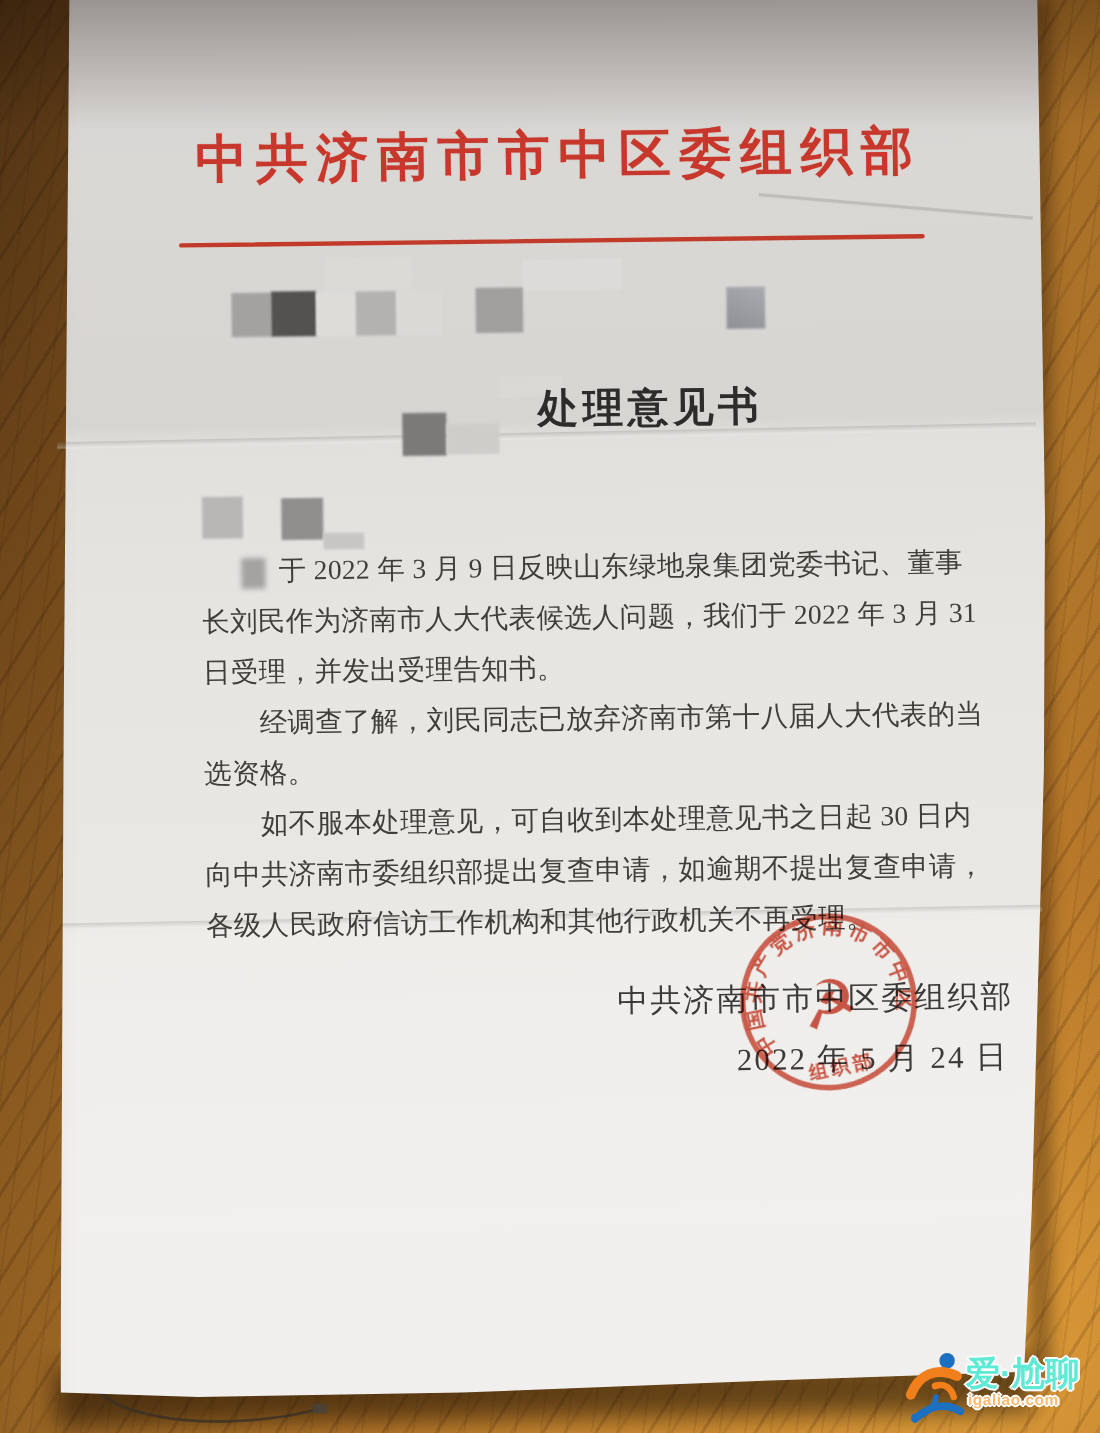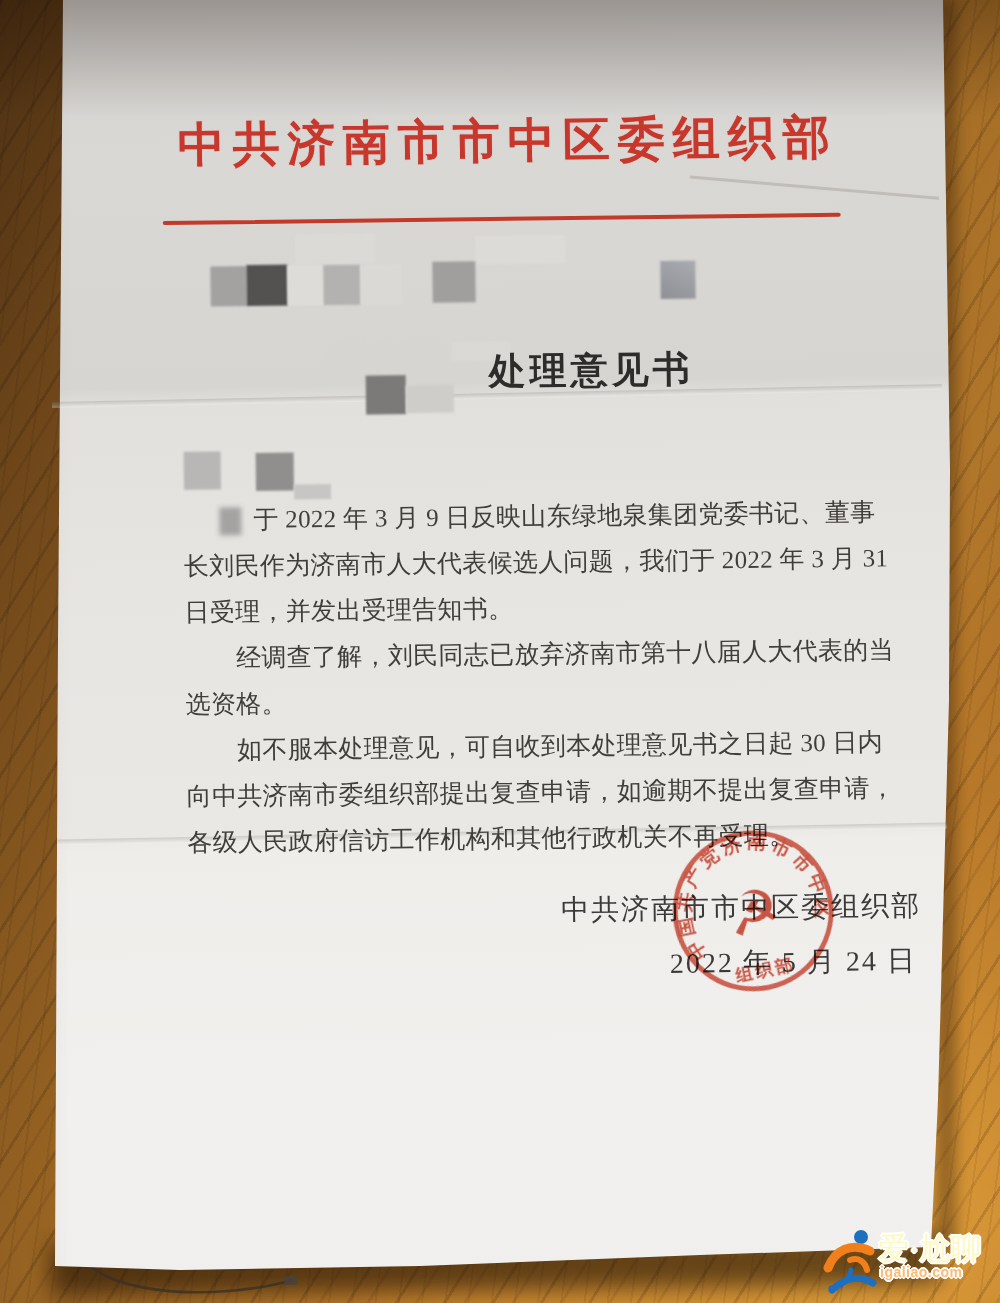--- a/index.html
+++ b/index.html
@@ -60,21 +60,21 @@
         opacity:.88;mix-blend-mode:multiply;filter:blur(.3px);}
   
   .wire{position:absolute;left:78px;top:1258px;z-index:2;}
   
   .vignette{position:absolute;inset:0;z-index:5;pointer-events:none;
     background:
       linear-gradient(180deg, rgba(25,12,4,.30), rgba(0,0,0,0) 9%),
       radial-gradient(125% 120% at 50% 44%, rgba(0,0,0,0) 58%, rgba(22,11,3,.22) 100%);}
   
   .watermark{position:absolute;left:820px;top:1226px;width:180px;height:77px;z-index:6;font-family:"Liberation Sans","DejaVu Sans",sans-serif;}
-  .wm-brand{position:absolute;left:58px;top:2px;font-size:31px;font-weight:400;color:#fef9c3;white-space:nowrap;
+  .wm-brand{position:absolute;left:58px;top:2px;font-size:31px;font-weight:700;color:#5eead4;white-space:nowrap;
     text-shadow:-2px 0 #fff,2px 0 #fff,0 -2px #fff,0 2px #fff,-1px -1px #fff,1px 1px #fff,1px -1px #fff,-1px 1px #fff;}
   .wm-site{position:absolute;left:60px;top:38px;font-size:14px;font-weight:700;letter-spacing:.5px;color:#fdba74;white-space:nowrap;
     text-shadow:-2px 0 #fff,2px 0 #fff,0 -2px #fff,0 2px #fff,-1px -1px #fff,1px 1px #fff,1px -1px #fff,-1px 1px #fff;text-align:right;}
 </style>
 </head>
 <body>
 
 <div class="wood"></div>
 <div class="grain"></div>
 <div class="edge-shadow-right"></div>

